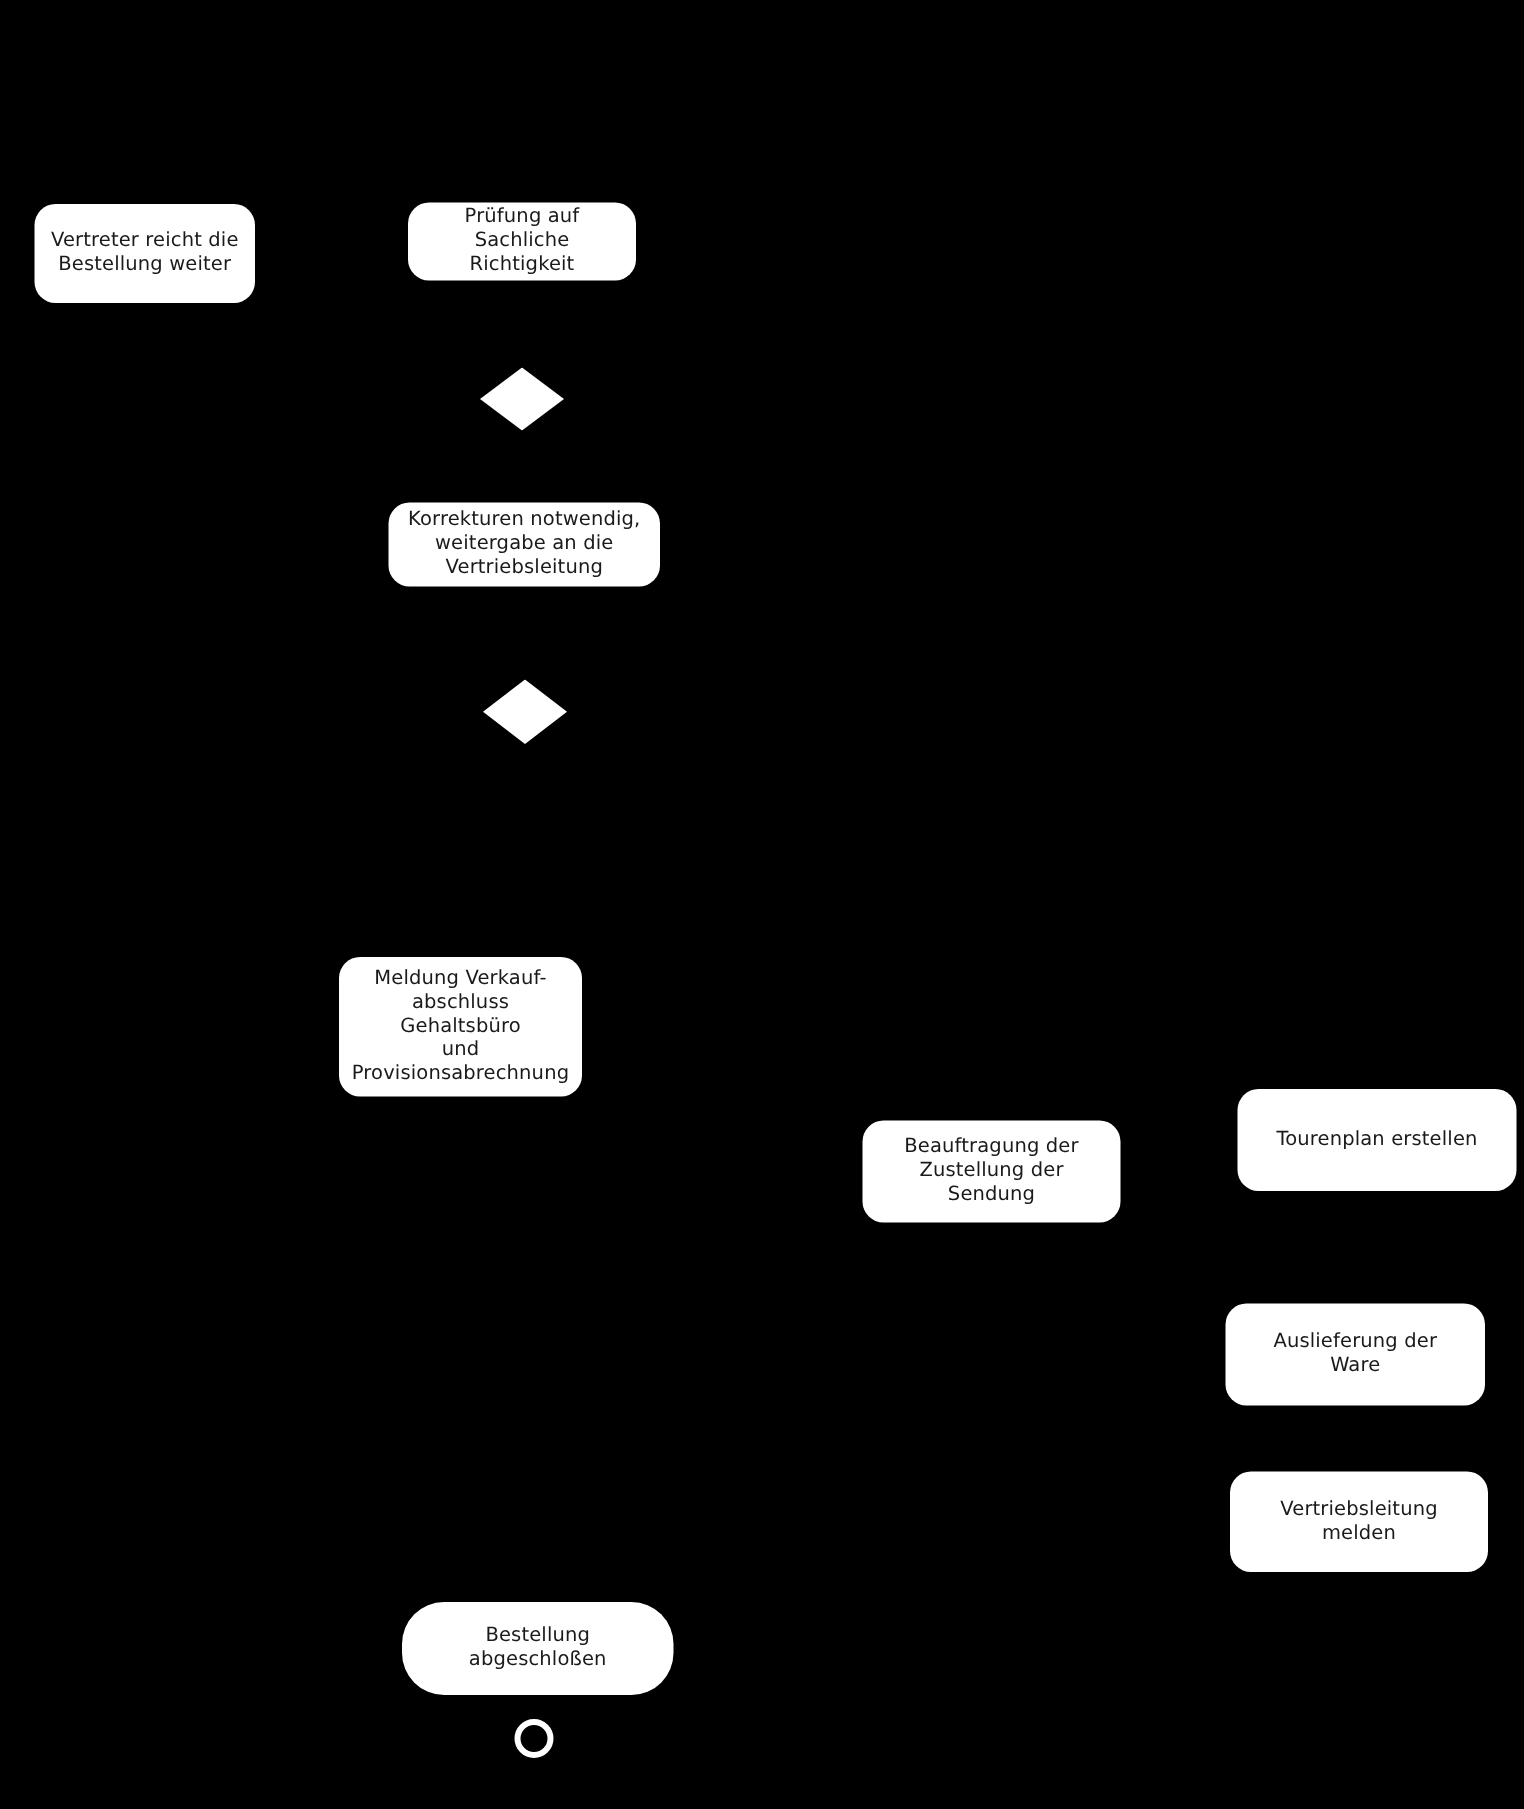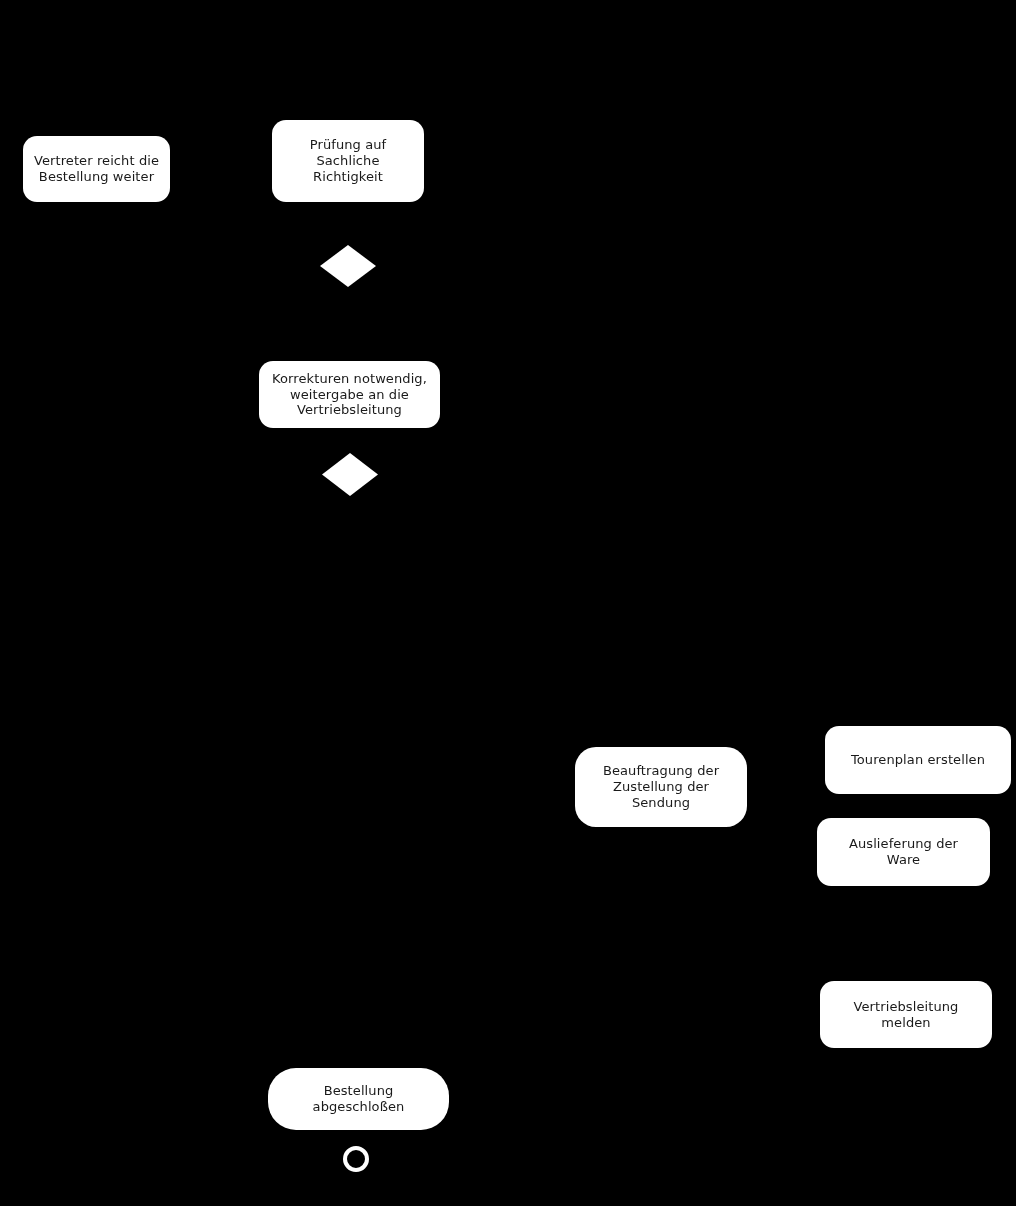--- a/index.html
+++ b/index.html
@@ -49,37 +49,42 @@
     border-radius: 50%;
     background: transparent;
   }
 </style>
 </head>
 <body>
 
 <div id="canvas">
     <div class="node" style="left: 23px; top: 136px; width: 147px; height: 66px; font-size: 13px;"><span class="node-label">Vertreter reicht die
 Bestellung weiter</span></div>
-    <div class="node" style="left: 272px; top: 120px; width: 152px; height: 82px; font-size: 13px; text-align: center;"><span class="node-label">Prüfung auf
+    <div class="node" style="left: 272px; top: 135px; width: 152px; height: 52px; font-size: 13px; text-align: center;"><span class="node-label">Prüfung auf
 Sachliche Richtigkeit</span></div>
     <div class="gateway" style="left: 320px; top: 245px; width: 56px; height: 42px;">
       <svg width="56" height="42" viewBox="0 0 56 42">
         <polygon points="28,0 56,21 28,42 0,21" fill="#ffffff"></polygon>
       </svg>
     </div>
-    <div class="node" style="left: 259px; top: 361px; width: 181px; height: 67px; font-size: 13px;"><span class="node-label">Korrekturen notwendig,
+    <div class="node" style="left: 259px; top: 335px; width: 181px; height: 56px; font-size: 13px;"><span class="node-label">Korrekturen notwendig,
 weitergabe an die
 Vertriebsleitung</span></div>
     <div class="gateway" style="left: 322px; top: 453px; width: 56px; height: 43px;">
       <svg width="56" height="43" viewBox="0 0 56 43">
         <polygon points="28,0 56,21.5 28,43 0,21.5" fill="#ffffff"></polygon>
       </svg>
     </div>
-    <div class="node" style="left: 575px; top: 747px; width: 172px; height: 80px; font-size: 13px; border-radius: 21px;"><span class="node-label">Beauftragung der
+    <div class="node" style="left: 226px; top: 638px; width: 162px; height: 93px; font-size: 13px;"><span class="node-label">Meldung Verkauf-
+abschluss
+Gehaltsbüro
+und
+Provisionsabrechnung</span></div>
+    <div class="node" style="left: 575px; top: 747px; width: 172px; height: 68px; font-size: 13px;"><span class="node-label">Beauftragung der
 Zustellung der Sendung</span></div>
     <div class="node" style="left: 825px; top: 726px; width: 186px; height: 68px; font-size: 13px;"><span class="node-label">Tourenplan erstellen</span></div>
-    <div class="node" style="left: 817px; top: 818px; width: 173px; height: 68px; font-size: 13px;"><span class="node-label">Auslieferung der
+    <div class="node" style="left: 817px; top: 869px; width: 173px; height: 68px; font-size: 13px;"><span class="node-label">Auslieferung der
 Ware</span></div>
     <div class="node" style="left: 820px; top: 981px; width: 172px; height: 67px; font-size: 13px;"><span class="node-label">Vertriebsleitung
 melden</span></div>
     <div class="node" style="left: 268px; top: 1068px; width: 181px; height: 62px; font-size: 13px; border-radius: 28px;"><span class="node-label">Bestellung abgeschloßen</span></div>
     <div class="end-event" style="left: 343px; top: 1146px; width: 26px; height: 26px;"></div>
   </div>
 
 </body></html>

